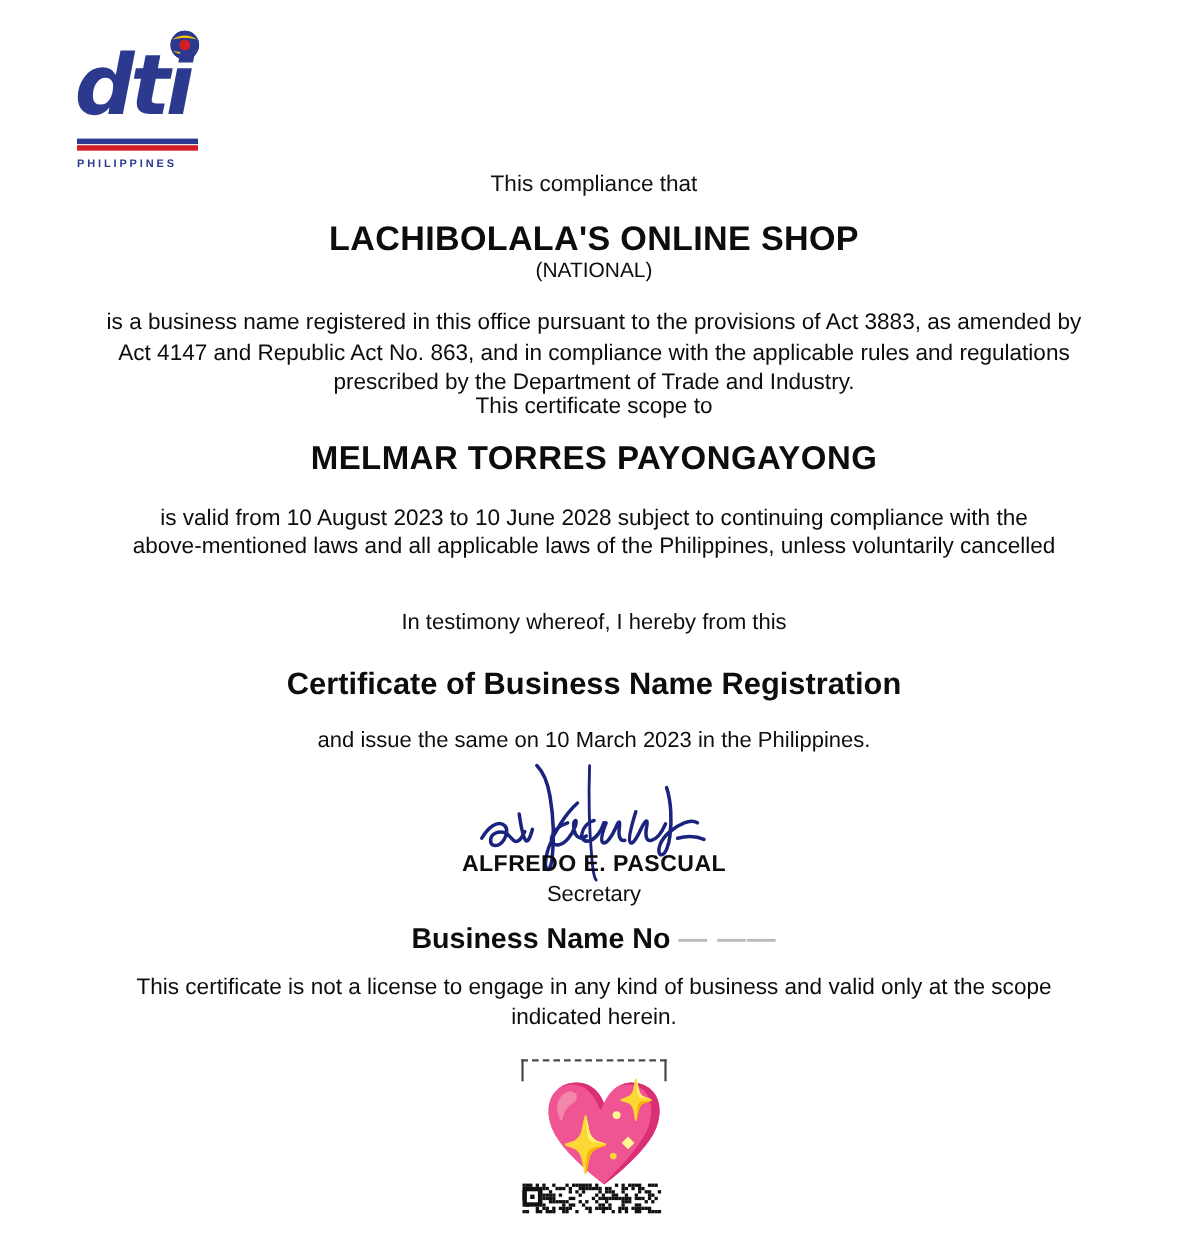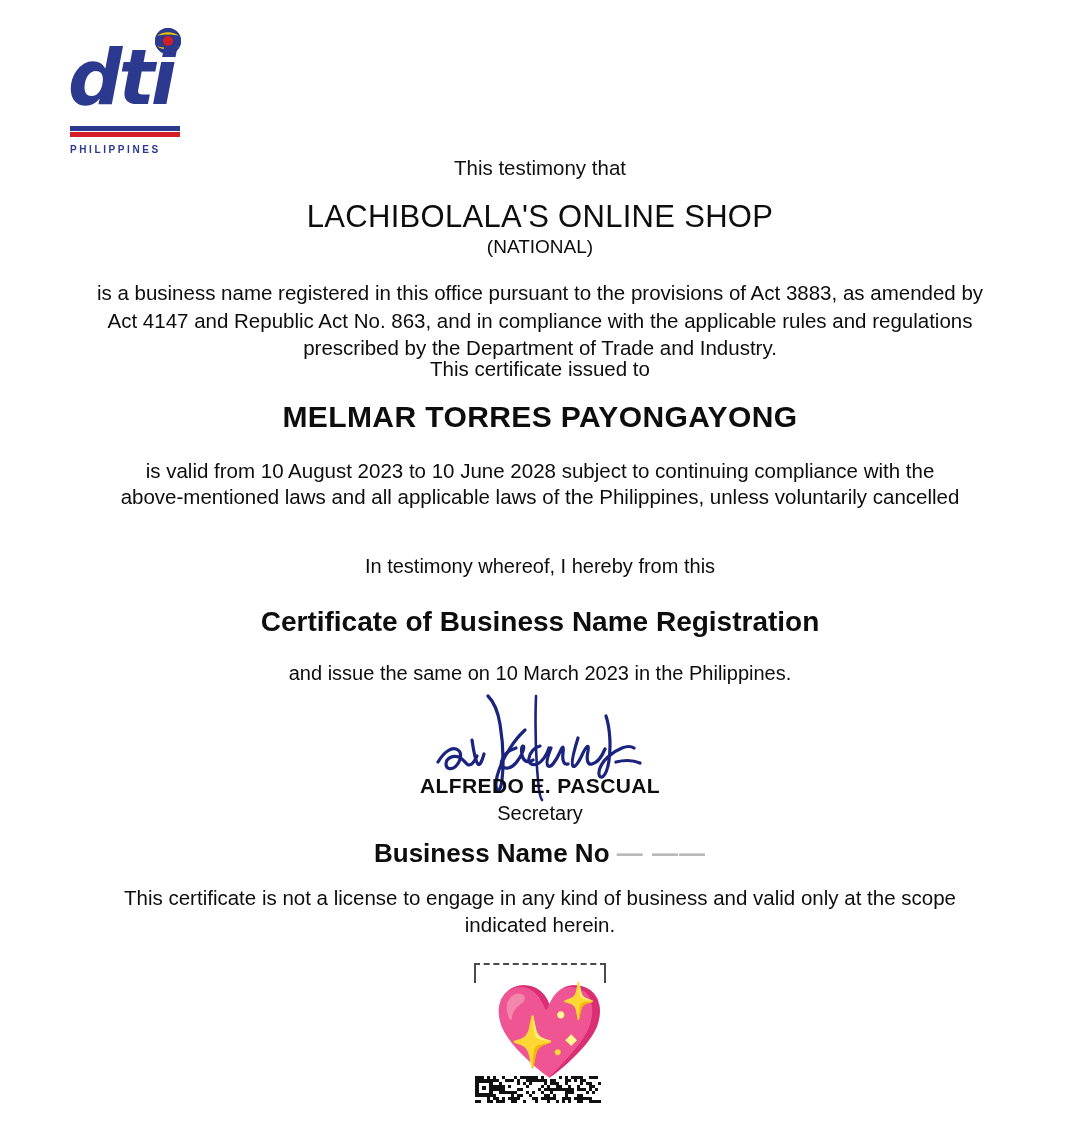--- a/index.html
+++ b/index.html
@@ -94,21 +94,21 @@
   .certifies {
     position: absolute;
     top: 155px;
     width: 100%;
   }
   .biz-name {
     position: absolute;
     top: 199px;
     width: 100%;
     font-size: 31px;
-    font-weight: normal;
+    font-weight: bold;
     letter-spacing: 0.3px;
   }
   .scope {
     position: absolute;
     top: 236px;
     width: 100%;
     font-size: 19px;
   }
   .para1 {
     position: absolute;
@@ -284,29 +284,29 @@
       <circle cx="18" cy="17" r="5" fill="#d31e25"></circle>
     </svg>
     <div class="logo-word">dti</div>
     <div class="logo-bar-blue"></div>
     <div class="logo-bar-red"></div>
     <div class="logo-sub">PHILIPPINES</div>
   </div>
 
   <div class="body-wrap">
 
-    <div class="line certifies">This testimony that</div>
+    <div class="line certifies">This compliance that</div>
 
     <div class="biz-name">LACHIBOLALA'S ONLINE SHOP</div>
 
     <div class="scope">(NATIONAL)</div>
 
     <div class="para1">is a business name registered in this office pursuant to the provisions of Act 3883, as amended by Act 4147 and Republic Act No. 863, and in compliance with the applicable rules and regulations prescribed by the Department of Trade and Industry.</div>
 
-    <div class="issued-to">This certificate issued to</div>
+    <div class="issued-to">This certificate scope to</div>
 
     <div class="owner-name">MELMAR TORRES PAYONGAYONG</div>
 
     <div class="para2">is valid from 10 August 2023 to 10 June 2028 subject to continuing compliance with the above-mentioned laws and all applicable laws of the Philippines, unless voluntarily cancelled</div>
 
     <div class="testimony">In testimony whereof, I hereby from this</div>
 
     <div class="cert-title">Certificate of Business Name Registration</div>
 
     <div class="issue-line">and issue the same on 10 March 2023 in the Philippines.</div>

